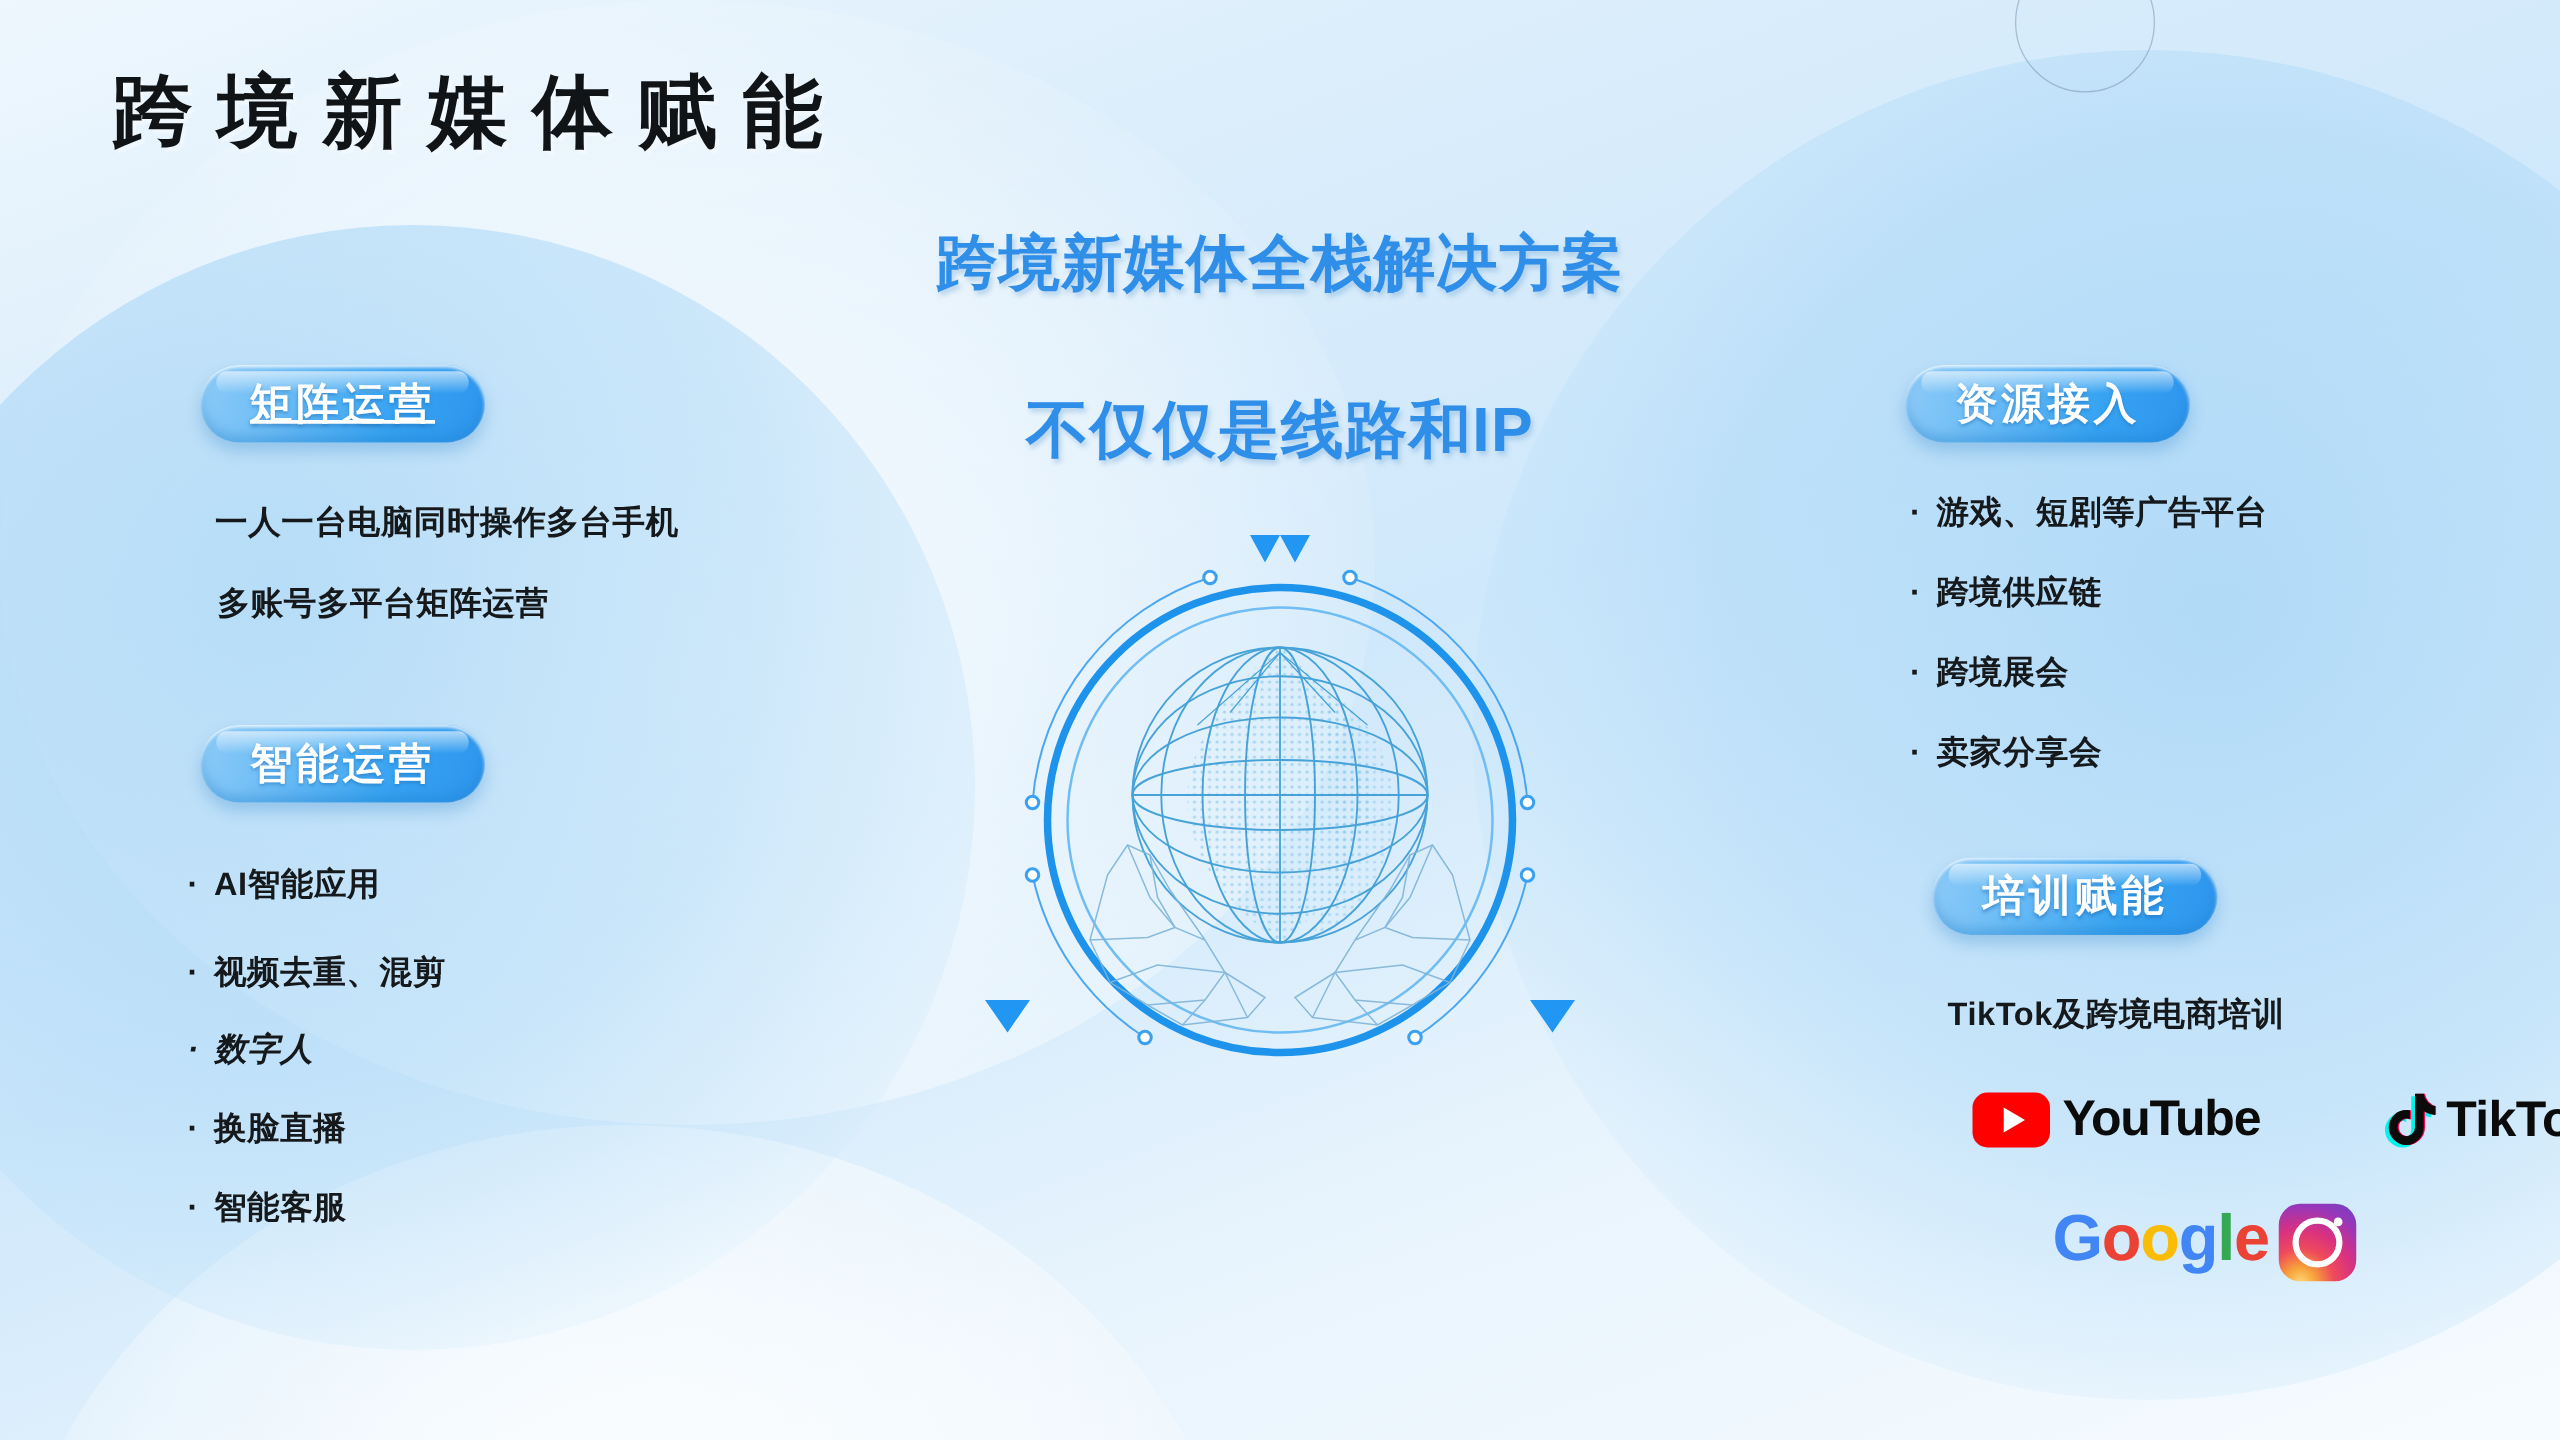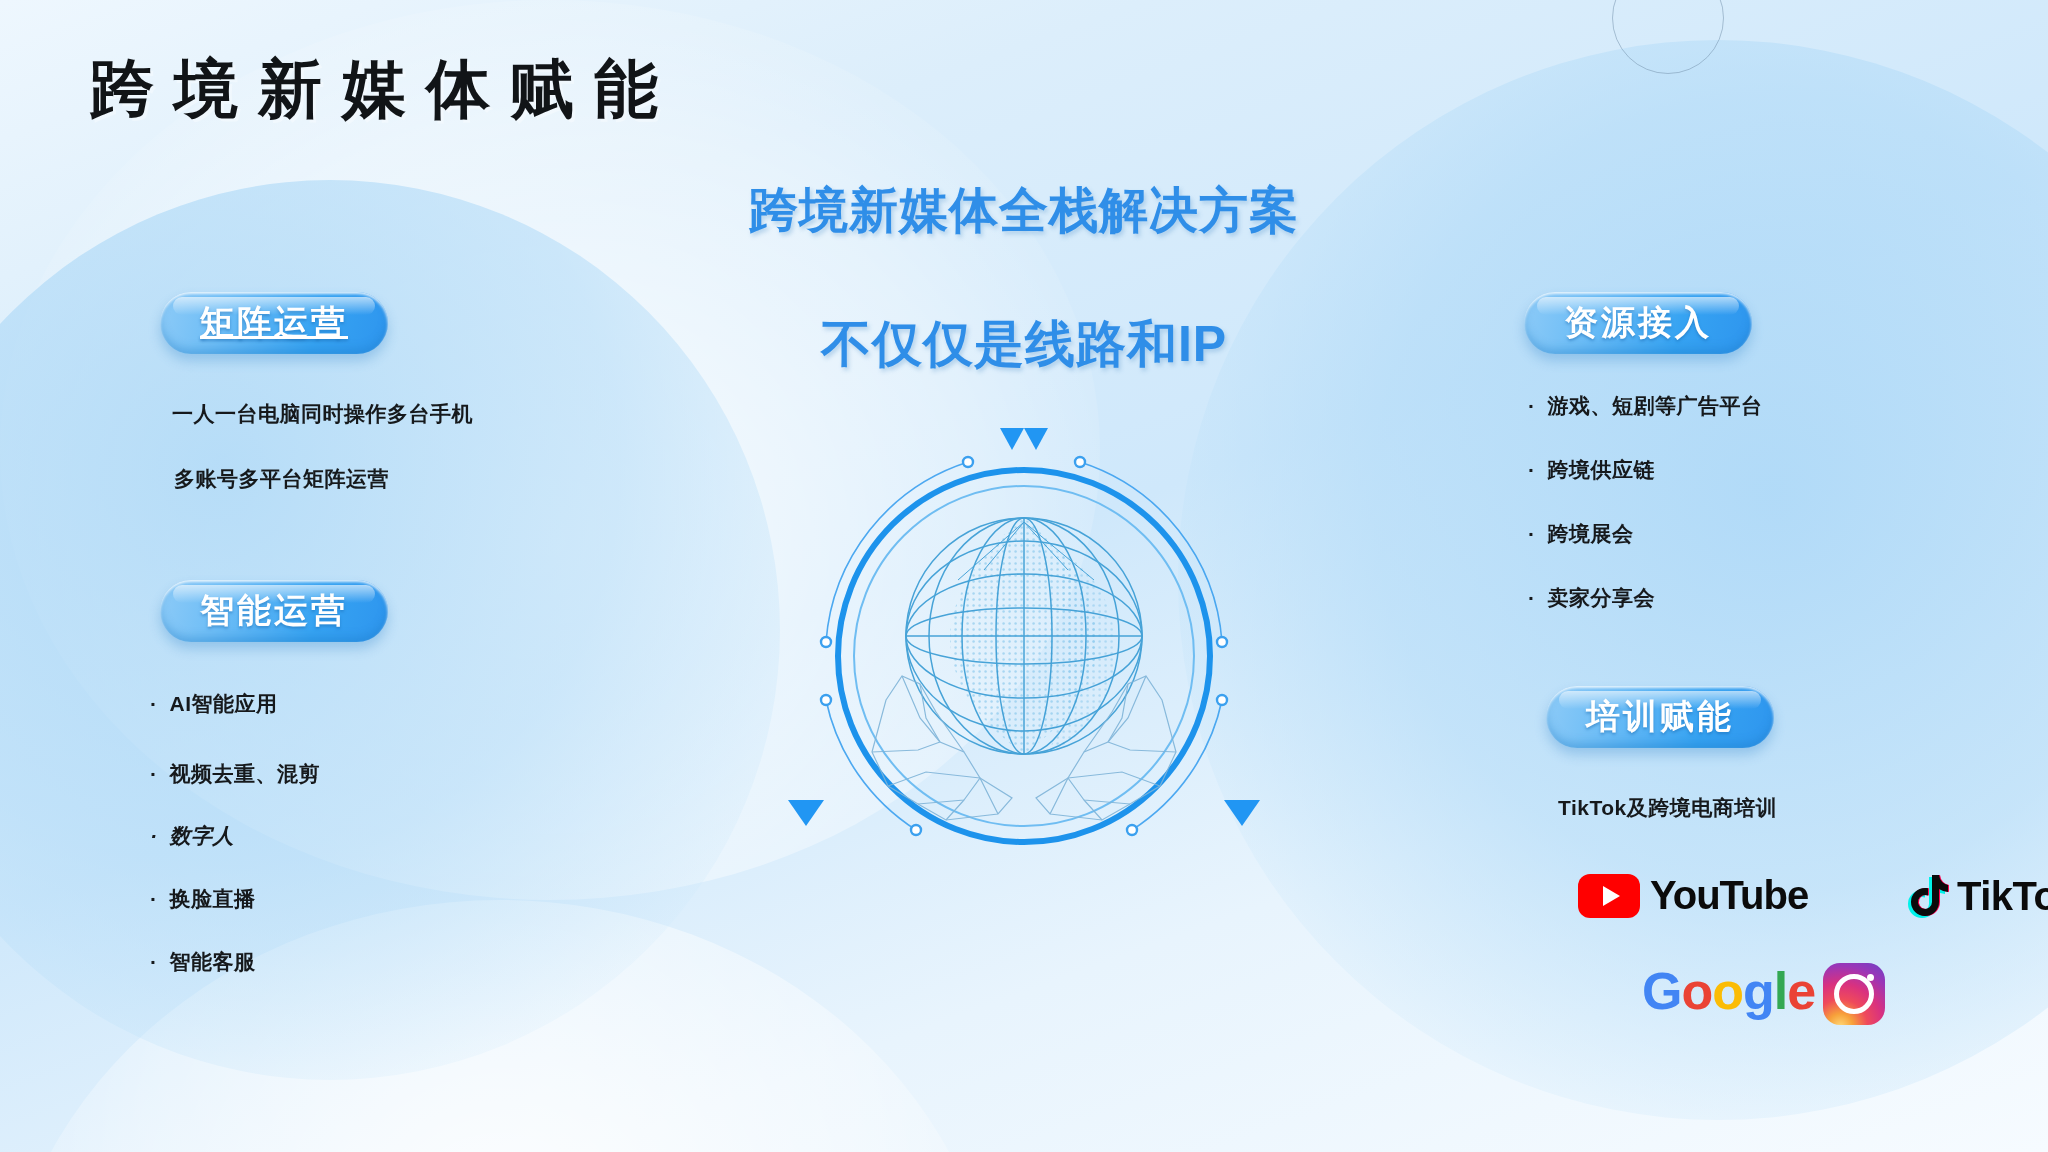--- a/index.html
+++ b/index.html
@@ -68,21 +68,21 @@
   .badge::before{
     content:"";position:absolute;left:13px;right:13px;top:5px;height:18px;
     border-radius:18px;
     background:linear-gradient(180deg,rgba(255,255,255,.62),rgba(255,255,255,0));
     pointer-events:none;
   }
 
   
   .line{
     position:absolute;white-space:nowrap;color:#16191c;
-    font-size:21px;font-weight:700;letter-spacing:.5px;
+    font-size:26px;font-weight:700;letter-spacing:.5px;
   }
   .bullet{margin-right:12px;color:#16191c;font-weight:700;}
 
   
   .logo{position:absolute;display:flex;align-items:center;}
   .yt-badge{
     width:62px;height:44px;border-radius:12px;background:#ff0000;
     display:flex;align-items:center;justify-content:center;margin-right:10px;
   }
   .yt-tri{

